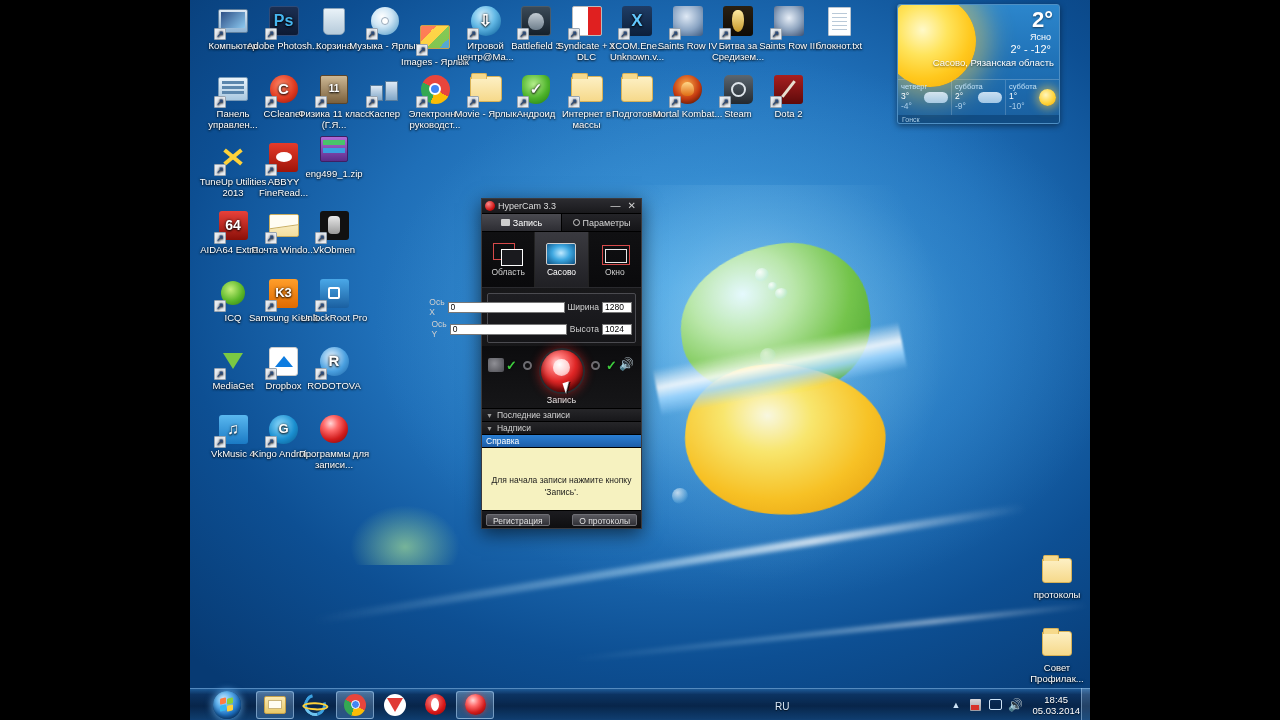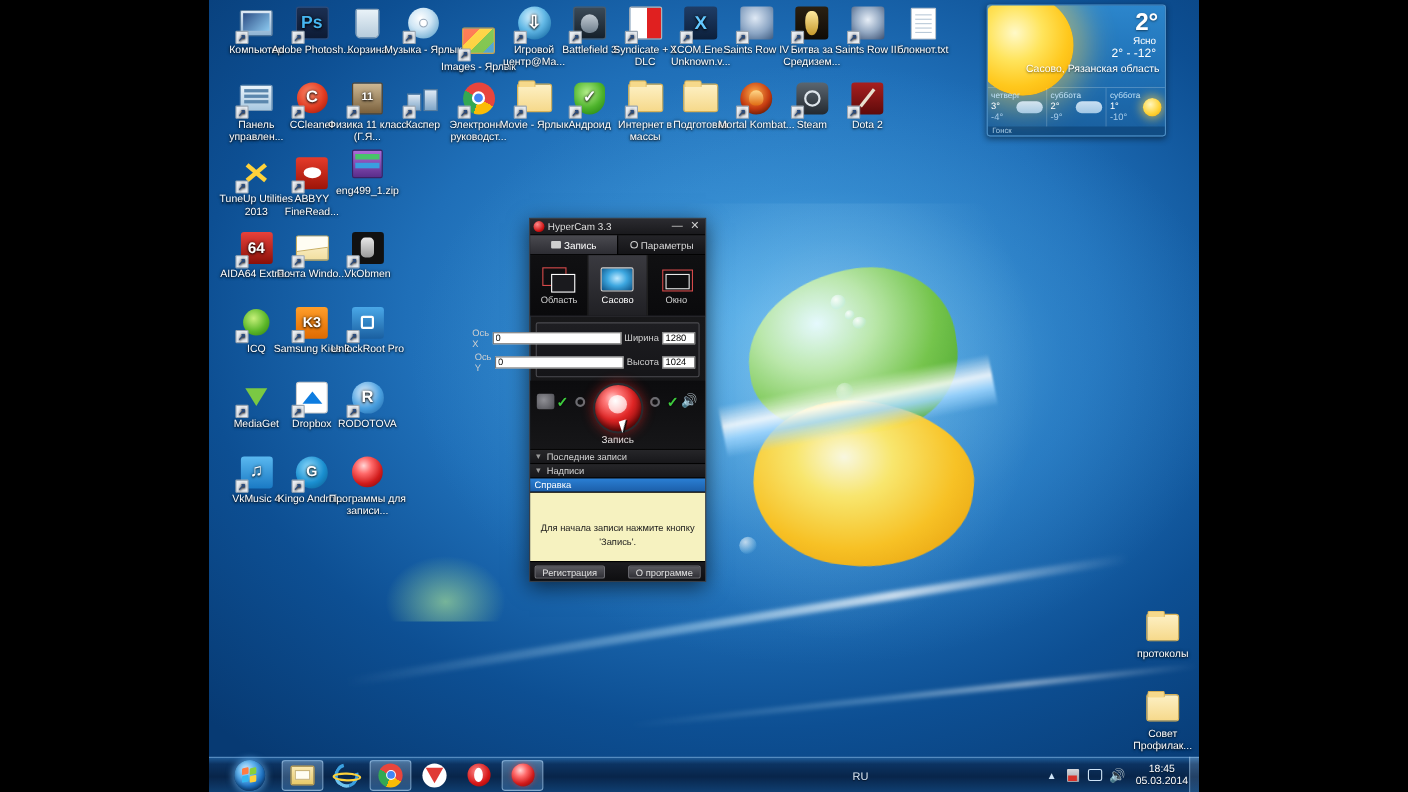--- a/index.html
+++ b/index.html
@@ -729,21 +729,21 @@
         </div>
         <div class="acc-row sel">
           <span>Справка</span>
         </div>
       </div>
 
       <div class="hc-help">Для начала записи нажмите кнопку 'Запись'.</div>
 
       <div class="hc-footer">
         <div class="hc-fbtn">Регистрация</div>
-        <div class="hc-fbtn">О программе</div>
+        <div class="hc-fbtn">О протоколы</div>
       </div>
     </div>
 
     <div id="taskbar" style="left:0;padding-left:12px;">
       <div id="start">
         <div class="start-orb">
           <div class="orb-flag">
             <div class="orb-q" style="left:0;top:0;background:#ff7b42;transform:skewY(-12deg);"></div>
             <div class="orb-q" style="left:7px;top:0;background:#8ad13a;transform:skewY(-12deg);"></div>
             <div class="orb-q" style="left:0;top:7px;background:#35b7f0;transform:skewY(-12deg);"></div>

